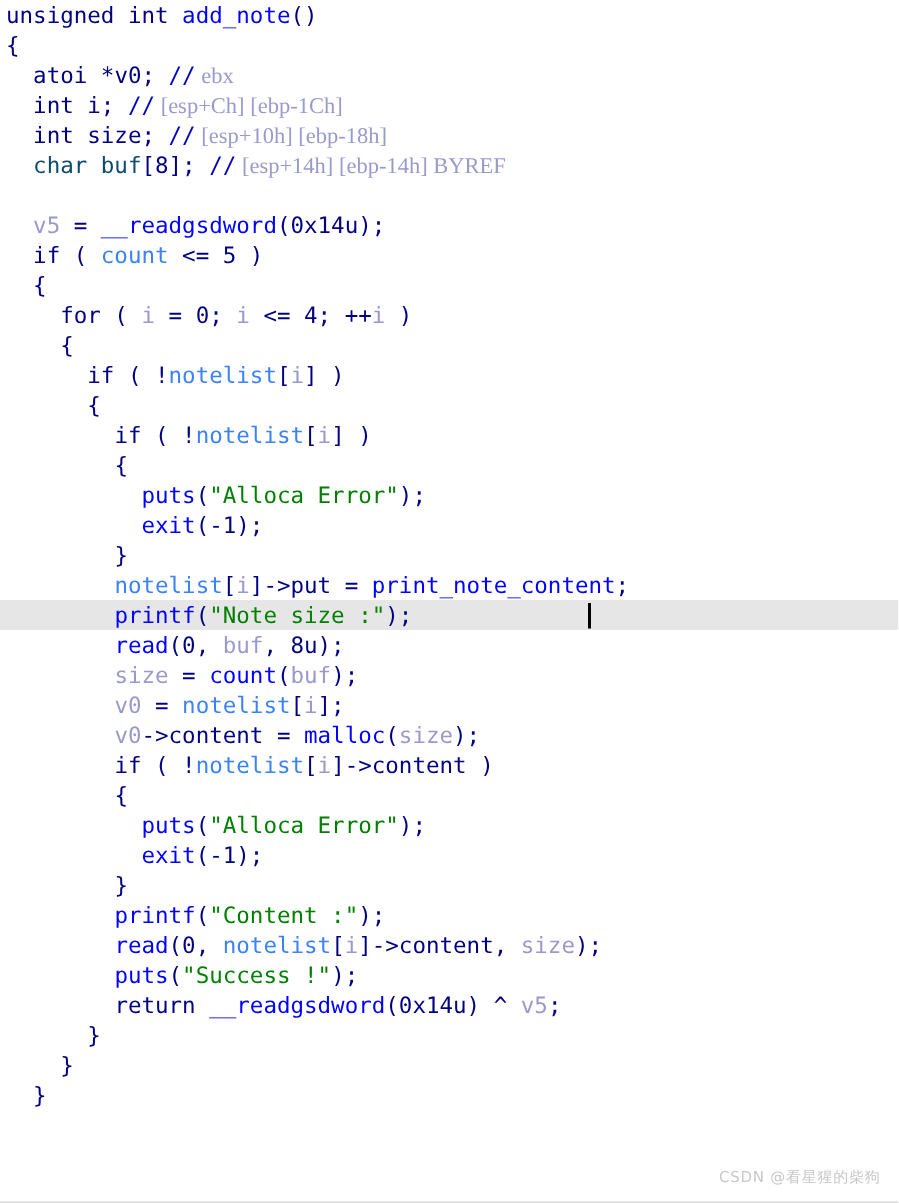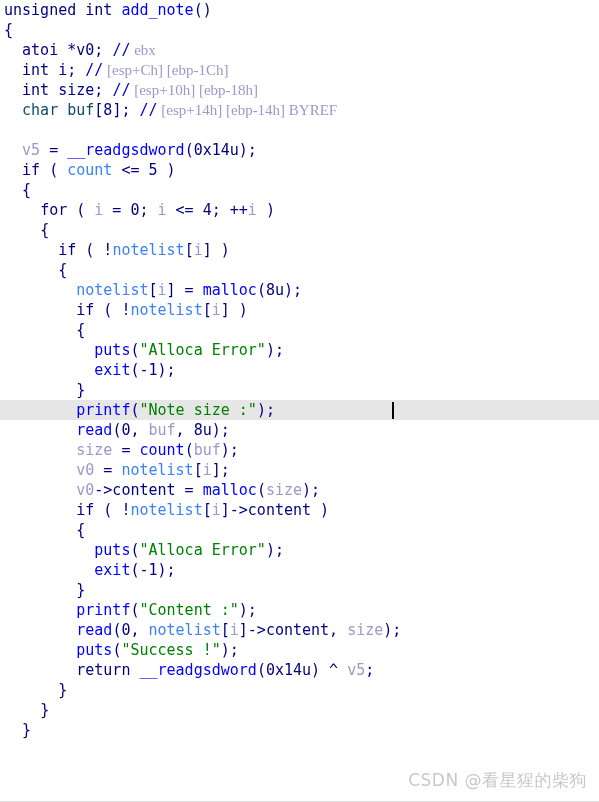--- a/index.html
+++ b/index.html
@@ -53,21 +53,21 @@
     width: 0;
     border-left: 2px solid #000000;
     height: 17px;
     vertical-align: -4px;
   }
   #watermark {
     position: absolute;
     right: 12px;
     bottom: 10px;
     font-family: "DejaVu Sans", "Liberation Sans", sans-serif;
-    font-size: 17px;
+    font-size: 10px;
     color: #c8c8c8;
     letter-spacing: 0.5px;
     white-space: nowrap;
   }
 </style>
 </head>
 <body>
 
 <div id="pseudocode-view">
     <div class="code-line"><span></span><span class="kw">unsigned int </span><span class="fn">add_note</span><span class="punc">()</span></div>
@@ -77,26 +77,26 @@
     <div class="code-line"><span>  </span><span class="kw">int </span><span class="kw">size</span><span class="punc">; </span><span class="cmt">//</span><span class="cmttxt"> [esp+10h] [ebp-18h]</span></div>
     <div class="code-line"><span>  </span><span class="type">char buf</span><span class="punc">[</span><span class="num">8</span><span class="punc">]; </span><span class="cmt">//</span><span class="cmttxt"> [esp+14h] [ebp-14h] BYREF</span></div>
     <div class="code-line"><span></span></div>
     <div class="code-line"><span>  </span><span class="loc">v5</span><span class="punc"> = </span><span class="fn">__readgsdword</span><span class="punc">(</span><span class="num">0x14u</span><span class="punc">);</span></div>
     <div class="code-line"><span>  </span><span class="kw">if</span><span class="punc"> ( </span><span class="glob">count</span><span class="punc"> &lt;= </span><span class="num">5</span><span class="punc"> )</span></div>
     <div class="code-line"><span>  </span><span class="punc">{</span></div>
     <div class="code-line"><span>    </span><span class="kw">for</span><span class="punc"> ( </span><span class="loc">i</span><span class="punc"> = </span><span class="num">0</span><span class="punc">; </span><span class="loc">i</span><span class="punc"> &lt;= </span><span class="num">4</span><span class="punc">; ++</span><span class="loc">i</span><span class="punc"> )</span></div>
     <div class="code-line"><span>    </span><span class="punc">{</span></div>
     <div class="code-line"><span>      </span><span class="kw">if</span><span class="punc"> ( !</span><span class="glob">notelist</span><span class="punc">[</span><span class="loc">i</span><span class="punc">] )</span></div>
     <div class="code-line"><span>      </span><span class="punc">{</span></div>
-    <div class="code-line"><span>        </span><span class="glob">notelist</span><span class="punc">[</span><span class="loc">i</span><span class="punc">] = </span><span class="fn">malloc</span><span class="punc">(</span><span class="num">8u</span><span class="punc">);</span></div>
     <div class="code-line"><span>        </span><span class="kw">if</span><span class="punc"> ( !</span><span class="glob">notelist</span><span class="punc">[</span><span class="loc">i</span><span class="punc">] )</span></div>
     <div class="code-line"><span>        </span><span class="punc">{</span></div>
     <div class="code-line"><span>          </span><span class="fn">puts</span><span class="punc">(</span><span class="str">"Alloca Error"</span><span class="punc">);</span></div>
     <div class="code-line"><span>          </span><span class="fn">exit</span><span class="punc">(</span><span class="num">-1</span><span class="punc">);</span></div>
     <div class="code-line"><span>        </span><span class="punc">}</span></div>
+    <div class="code-line"><span>        </span><span class="glob">notelist</span><span class="punc">[</span><span class="loc">i</span><span class="punc">]-&gt;put = </span><span class="fn">print_note_content</span><span class="punc">;</span></div>
     <div class="code-line hl"><span>        </span><span class="fn">printf</span><span class="punc">(</span><span class="str">"Note size :"</span><span class="punc">);</span><span>             </span><span class="caret"></span></div>
     <div class="code-line"><span>        </span><span class="fn">read</span><span class="punc">(</span><span class="num">0</span><span class="punc">, </span><span class="loc">buf</span><span class="punc">, </span><span class="num">8u</span><span class="punc">);</span></div>
     <div class="code-line"><span>        </span><span class="loc">size</span><span class="punc"> = </span><span class="fn">count</span><span class="punc">(</span><span class="loc">buf</span><span class="punc">);</span></div>
     <div class="code-line"><span>        </span><span class="loc">v0</span><span class="punc"> = </span><span class="glob">notelist</span><span class="punc">[</span><span class="loc">i</span><span class="punc">];</span></div>
     <div class="code-line"><span>        </span><span class="loc">v0</span><span class="punc">-&gt;content = </span><span class="fn">malloc</span><span class="punc">(</span><span class="loc">size</span><span class="punc">);</span></div>
     <div class="code-line"><span>        </span><span class="kw">if</span><span class="punc"> ( !</span><span class="glob">notelist</span><span class="punc">[</span><span class="loc">i</span><span class="punc">]-&gt;content )</span></div>
     <div class="code-line"><span>        </span><span class="punc">{</span></div>
     <div class="code-line"><span>          </span><span class="fn">puts</span><span class="punc">(</span><span class="str">"Alloca Error"</span><span class="punc">);</span></div>
     <div class="code-line"><span>          </span><span class="fn">exit</span><span class="punc">(</span><span class="num">-1</span><span class="punc">);</span></div>
     <div class="code-line"><span>        </span><span class="punc">}</span></div>

